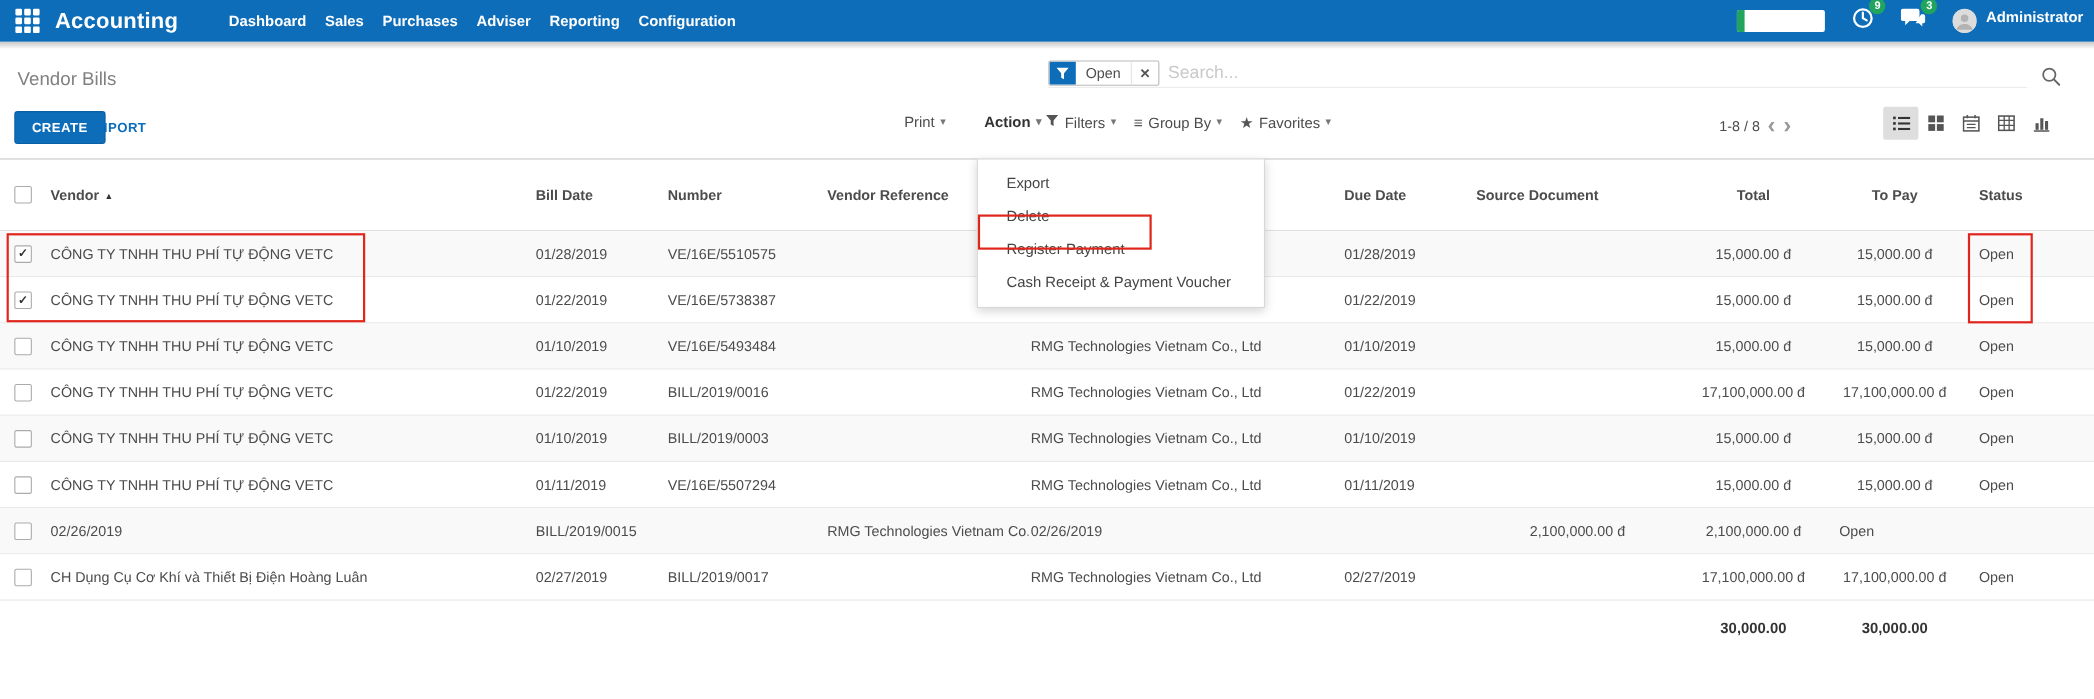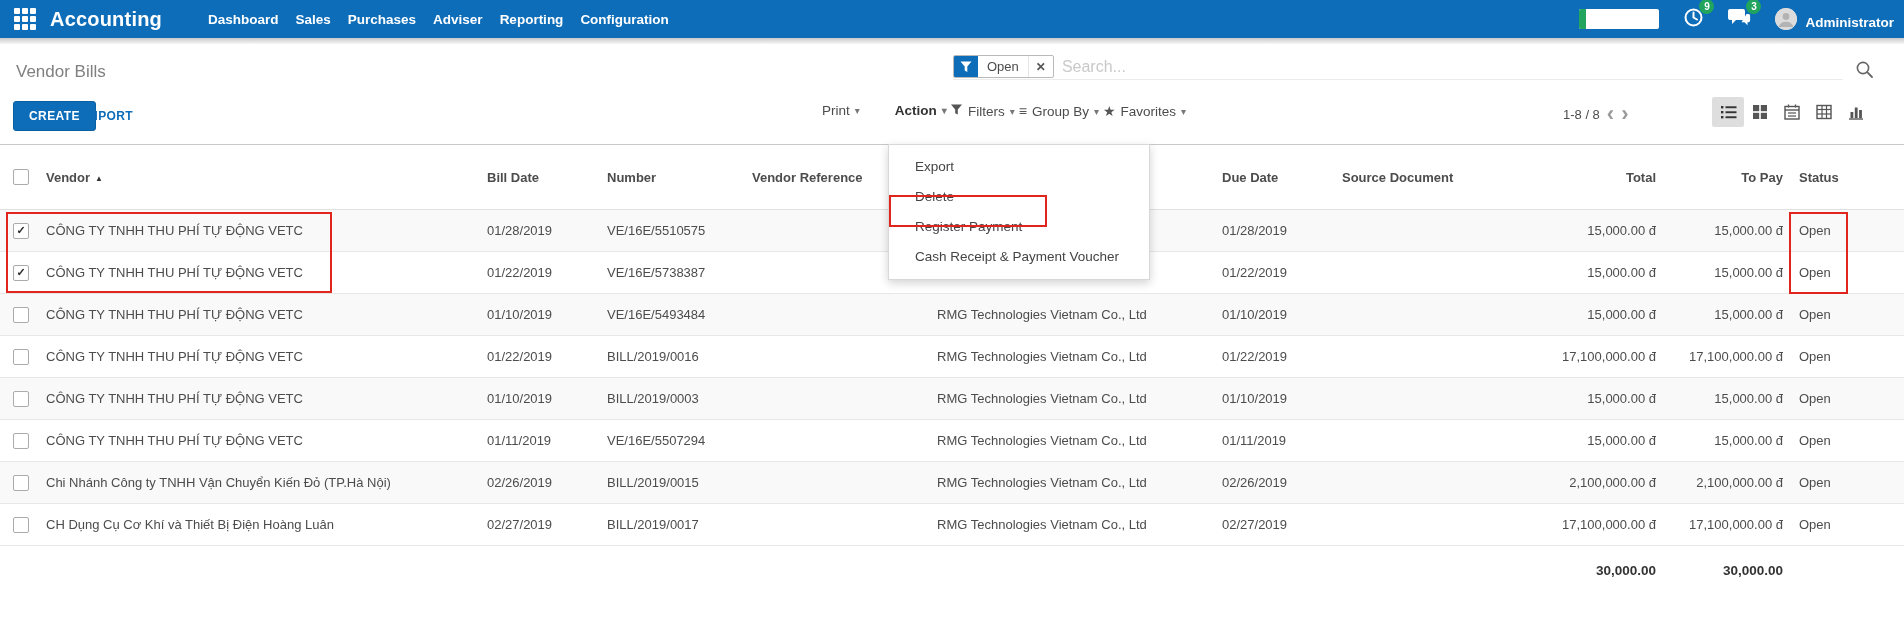--- a/index.html
+++ b/index.html
@@ -20,21 +20,21 @@
   .nav-menu { display:flex; align-items:flex-end; gap:17px; }
   .nav-item { color:#fff; font-size:13.5px; font-weight:600; cursor:pointer; white-space:nowrap; }
   .nav-right { display:flex; align-items:center; gap:24px; padding-right:2px; }
   .timer-widget { width:80px; height:20px; background:#fff; border-radius:2px; position:relative; }
   .timer-bar { position:absolute; left:0; top:0; bottom:0; width:7px; background:#21a55e;
                border-radius:2px 0 0 2px; }
   .nav-icon-wrap { position:relative; cursor:pointer; display:flex; }
   .badge { position:absolute; top:-8px; right:-10px; min-width:15px; height:15px; border-radius:8px;
            background:#21a55e; color:#fff; font-size:10px; font-weight:bold; display:flex;
            align-items:center; justify-content:center; padding:0 4px; }
-  .user-menu { display:flex; align-items:flex-end; gap:8px; cursor:pointer; }
+  .user-menu { display:flex; align-items:flex-start; gap:8px; cursor:pointer; }
   .avatar { width:22px; height:22px; border-radius:50%; background:#dcdcdc; overflow:hidden;
             display:flex; align-items:center; justify-content:center; }
   .user-name { color:#fff; font-size:13.5px; font-weight:600; }
 
   
   .page-title { position:absolute; left:16px; top:62px; font-size:17px; font-weight:normal; color:#808080; }
   .search-bar { position:absolute; left:953px; top:54px; width:890px; height:26px;
                 display:flex; align-items:center; border-bottom:1px solid #ececec; }
   .facet { display:flex; align-items:stretch; height:23px; border:1px solid #b9b9b9;
            background:#fff; border-radius:2px; overflow:hidden; cursor:pointer; }
@@ -53,21 +53,21 @@
                 font-size:12px; font-weight:bold; letter-spacing:.4px; cursor:pointer;
                 font-family:"Liberation Sans", sans-serif; }
   .btn-import { position:absolute; left:84px; top:101px; height:30px; background:none; border:none;
                 color:#0d6db9; font-size:12px; font-weight:bold; letter-spacing:.4px; cursor:pointer;
                 font-family:"Liberation Sans", sans-serif; }
   .center-menus { position:absolute; left:822px; top:103px; display:flex; align-items:center; gap:35px;
                   font-size:13.5px; color:#4c4c4c; }
   .menu-btn { display:flex; align-items:center; gap:5px; cursor:pointer; white-space:nowrap; }
   .menu-btn.bold { font-weight:bold; color:#333; }
   .caret { font-size:10px; color:#777; }
-  .filter-menus { position:absolute; left:950px; top:103px; display:flex; align-items:center; gap:4px;
+  .filter-menus { position:absolute; left:950px; top:103px; display:flex; align-items:center; gap:16px;
                   font-size:13.5px; color:#4c4c4c; }
   .fm-item { display:flex; align-items:center; gap:5px; cursor:pointer; white-space:nowrap; }
   .fm-glyph { font-size:14px; color:#555; }
   .pager { position:absolute; left:1563px; top:104px; display:flex; align-items:center; gap:7px;
            font-size:13px; color:#4c4c4c; }
   .pager-chevron { font-size:22px; line-height:20px; color:#9a9a9a; cursor:pointer; font-weight:bold; }
   .view-switcher { position:absolute; left:1712px; top:97px; display:flex; }
   .view-btn { width:32px; height:30px; display:flex; align-items:center; justify-content:center;
               cursor:pointer; border-radius:2px; }
   .view-btn.active { background:#dedede; }
@@ -75,21 +75,21 @@
   
   .vtable { position:absolute; left:0; top:144px; width:1904px; }
   .grid-row { display:grid;
     grid-template-columns:44px 441px 120px 145px 185px 285px 120px 190px 130px 127px 78px 1fr;
     align-items:center; }
   .thead { height:66px; border-top:1px solid #c8c8c8; border-bottom:1px solid #e0e0e0;
            font-weight:bold; font-size:13px; color:#4c4c4c; }
   .trow { height:42px; border-bottom:1px solid #e7e7e7; font-size:13px; cursor:pointer; background:#fff; }
   .trow.odd { background:#f9f9f9; }
   .cell { padding-left:2px; white-space:nowrap; overflow:hidden; }
-  .cell.right { text-align:right; padding-right:4px; }
+  .cell.right { text-align:center; padding-right:4px; }
   .cell.status { padding-left:12px; }
   .cbx { width:16px; height:16px; border:1px solid #ababab; border-radius:2px; background:#fff;
          margin-left:13px; display:flex; align-items:center; justify-content:center;
          font-size:11px; font-weight:bold; color:#2f2f2f; cursor:pointer; }
   .sort-arrow { font-size:8px; color:#333; margin-left:5px; vertical-align:middle; }
   .tfoot { height:48px; font-weight:bold; color:#333; font-size:13.5px; }
 
   
   .dropdown { position:absolute; left:888px; top:144px; width:262px; background:#fff;
               border:1px solid #d8d8d8; box-shadow:0 3px 9px rgba(0,0,0,.18);
@@ -388,21 +388,20 @@
       <div class="cell"></div>
       <div class="cell right">15,000.00 đ</div>
       <div class="cell right">15,000.00 đ</div>
       <div class="cell status">Open</div>
       <div></div>
     </div>
         <div class="grid-row trow odd">
       <div>
             <div class="cbx"></div>
           </div>
-      <div class="cell">Chi Nhánh Công ty TNHH Vận Chuyển Kiến Đỏ (TP.Hà Nội)</div>
       <div class="cell">02/26/2019</div>
       <div class="cell">BILL/2019/0015</div>
       <div class="cell"></div>
       <div class="cell">RMG Technologies Vietnam Co., Ltd</div>
       <div class="cell">02/26/2019</div>
       <div class="cell"></div>
       <div class="cell right">2,100,000.00 đ</div>
       <div class="cell right">2,100,000.00 đ</div>
       <div class="cell status">Open</div>
       <div></div>

